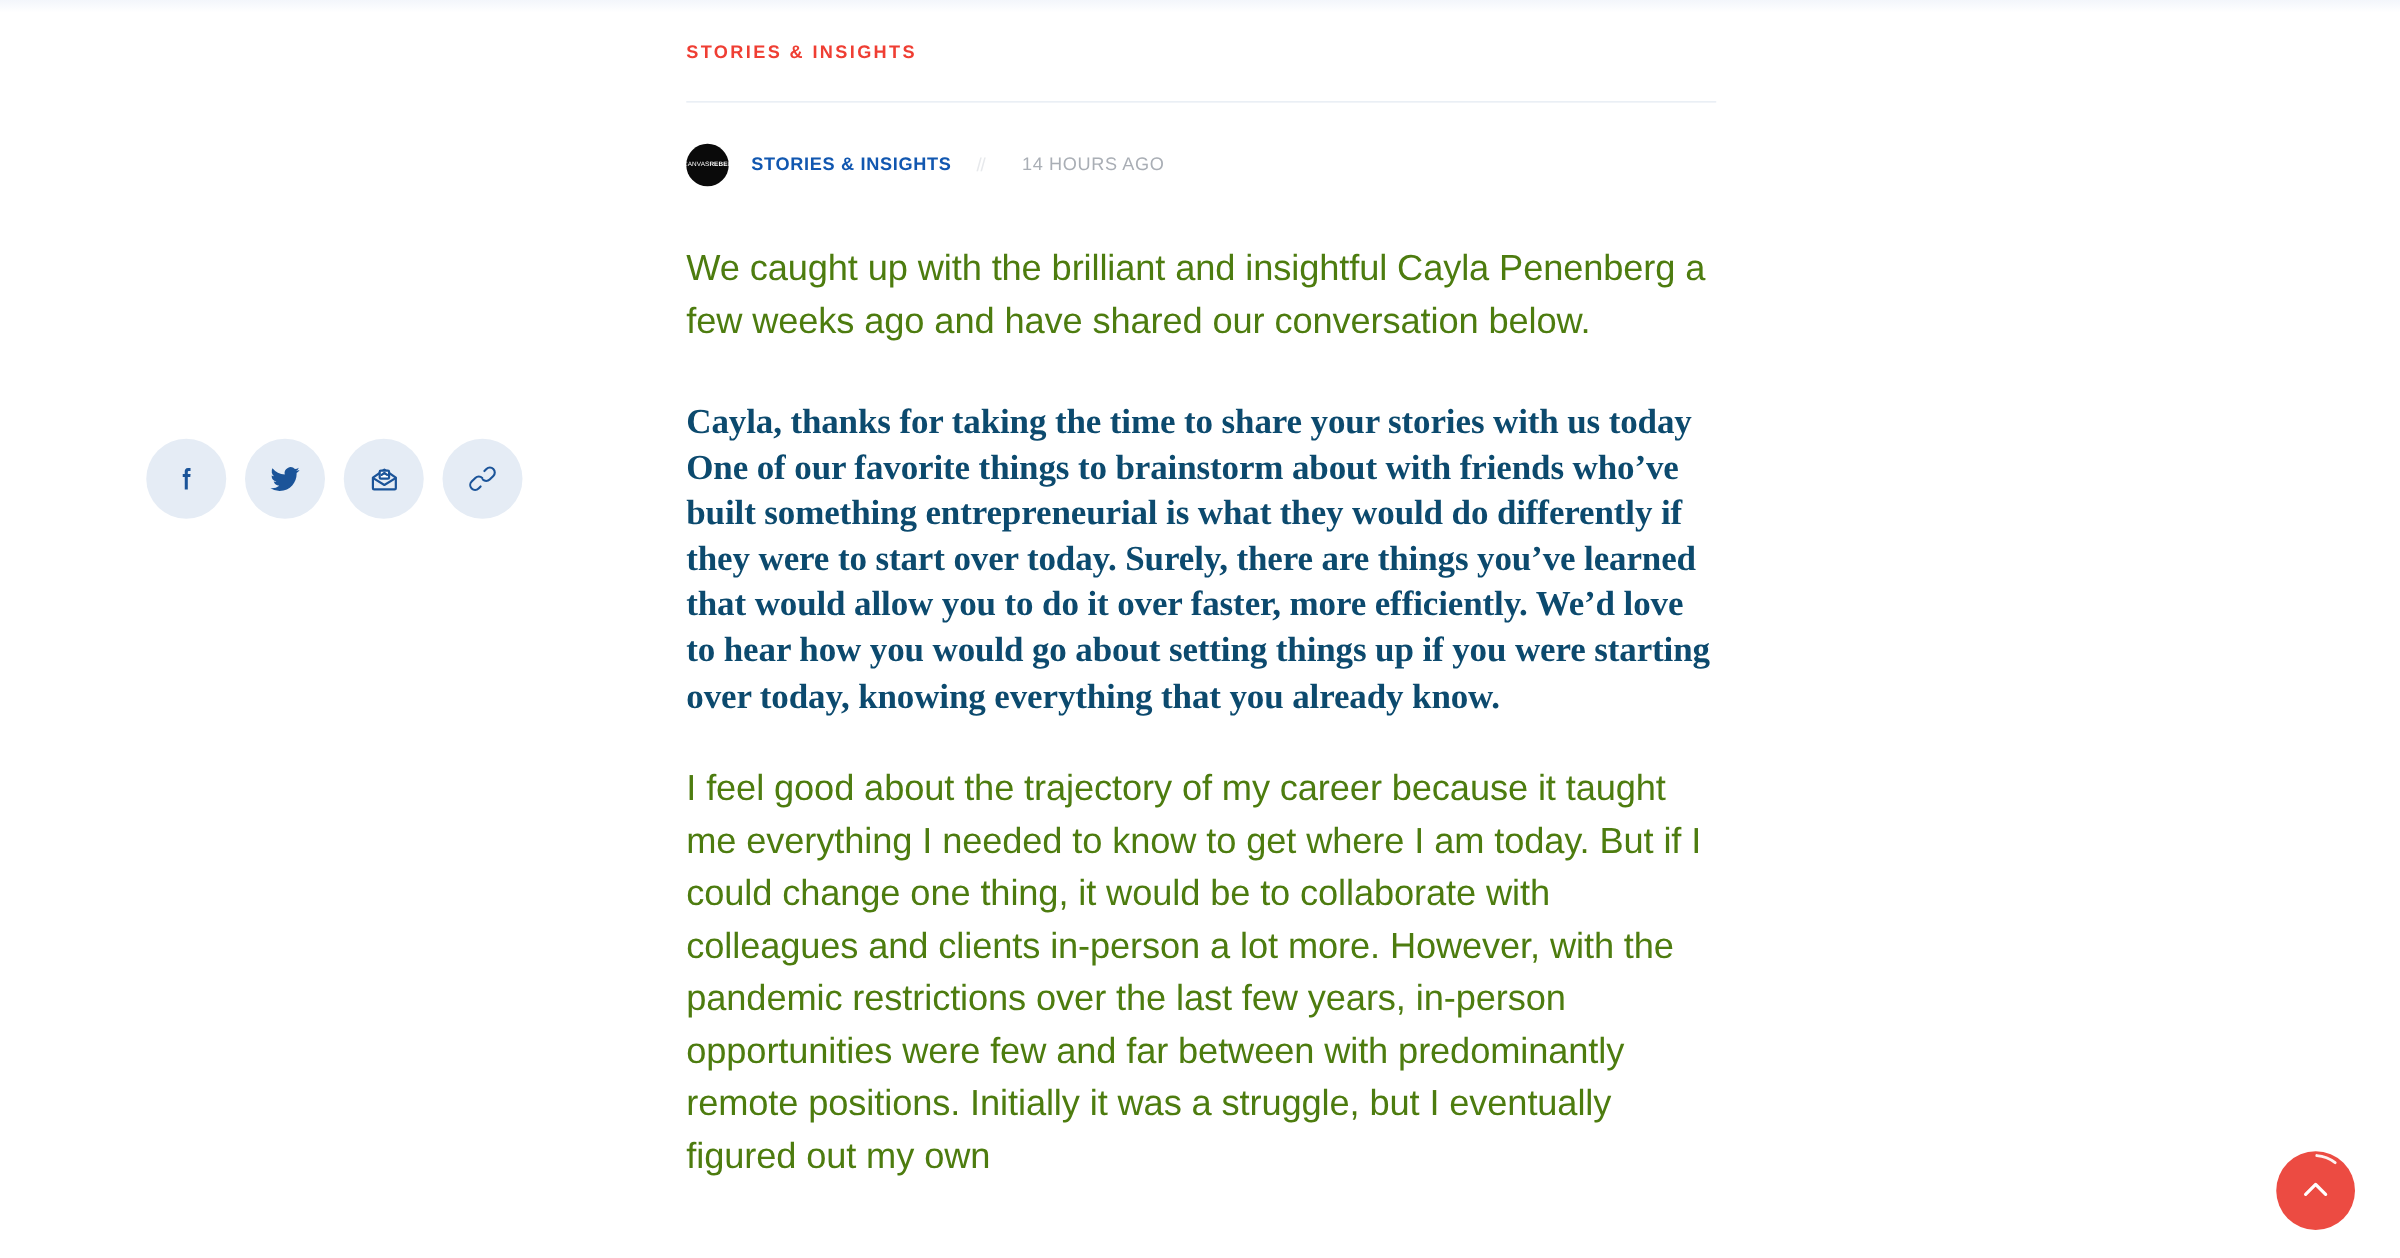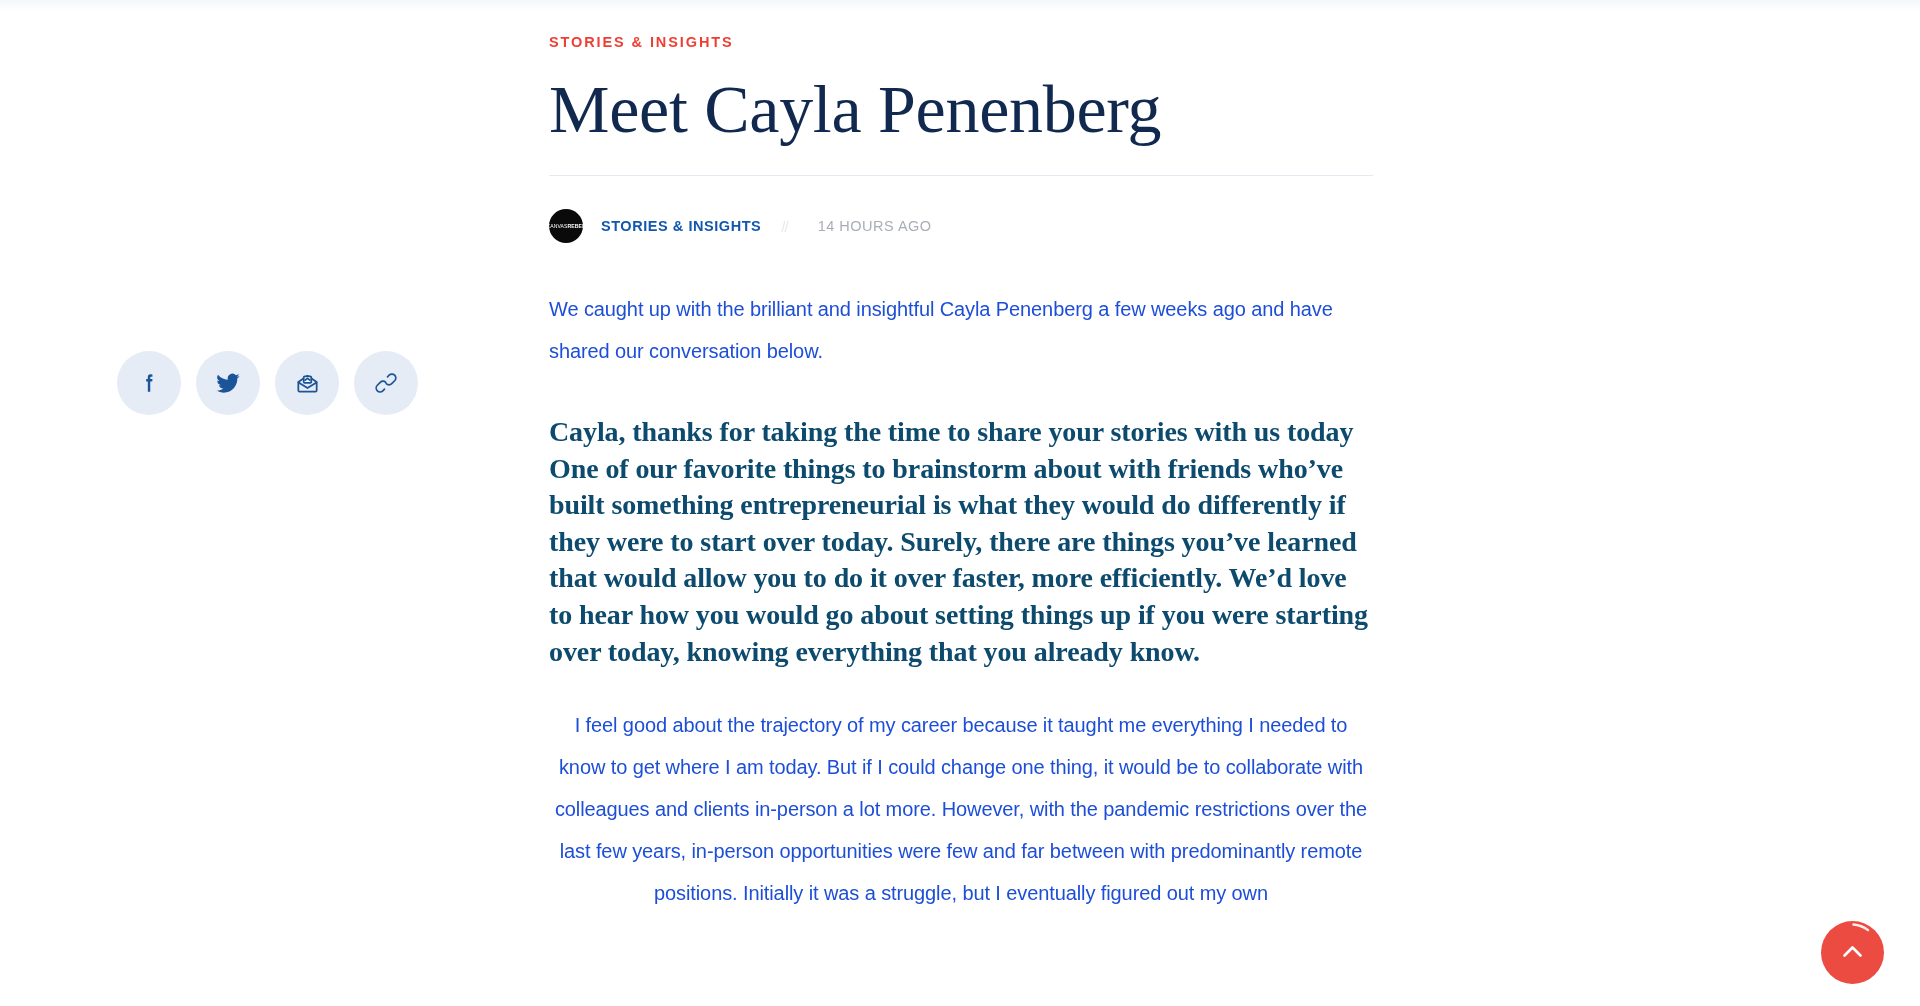--- a/index.html
+++ b/index.html
@@ -170,40 +170,39 @@
     text-transform: uppercase;
   }
 
   
   .body-copy {
     margin-top: 45px;
   }
 
   .para {
     font-family: "Liberation Sans", sans-serif;
-    font-size: 20px;
+    font-size: 29px;
     line-height: 42px;
-    color: #1d4ed8;
+    color: #4d7c0f;
     font-weight: 400;
     letter-spacing: -0.1px;
   }
 
   .question {
     margin-top: 42px;
     font-family: "Liberation Serif", "DejaVu Serif", serif;
     font-size: 28px;
     line-height: 36.6px;
     font-weight: 700;
     color: #0c4a6e;
     letter-spacing: -0.1px;
   }
 
   .answer {
     margin-top: 34px;
-    text-align: center;
   }
 
   
   .scroll-top {
     position: absolute;
     right: 36px;
     bottom: 22px;
     width: 63px;
     height: 63px;
     border-radius: 50%;
@@ -264,21 +263,20 @@
         </span>
       </button>
 
     </div>
   </aside>
 
   <article class="article">
 
     <a class="eyebrow">STORIES &amp; INSIGHTS</a>
 
-    <h1 class="article-title">Meet Cayla Penenberg</h1>
 
     <div class="title-rule"></div>
 
     <div class="byline">
       <div class="avatar">
         <span class="avatar-text"><span>CANVAS</span><b>REBEL</b></span>
       </div>
       <a class="byline-cat">STORIES &amp; INSIGHTS</a>
       <span class="byline-sep">//</span>
       <span class="byline-time">14 HOURS AGO</span>

